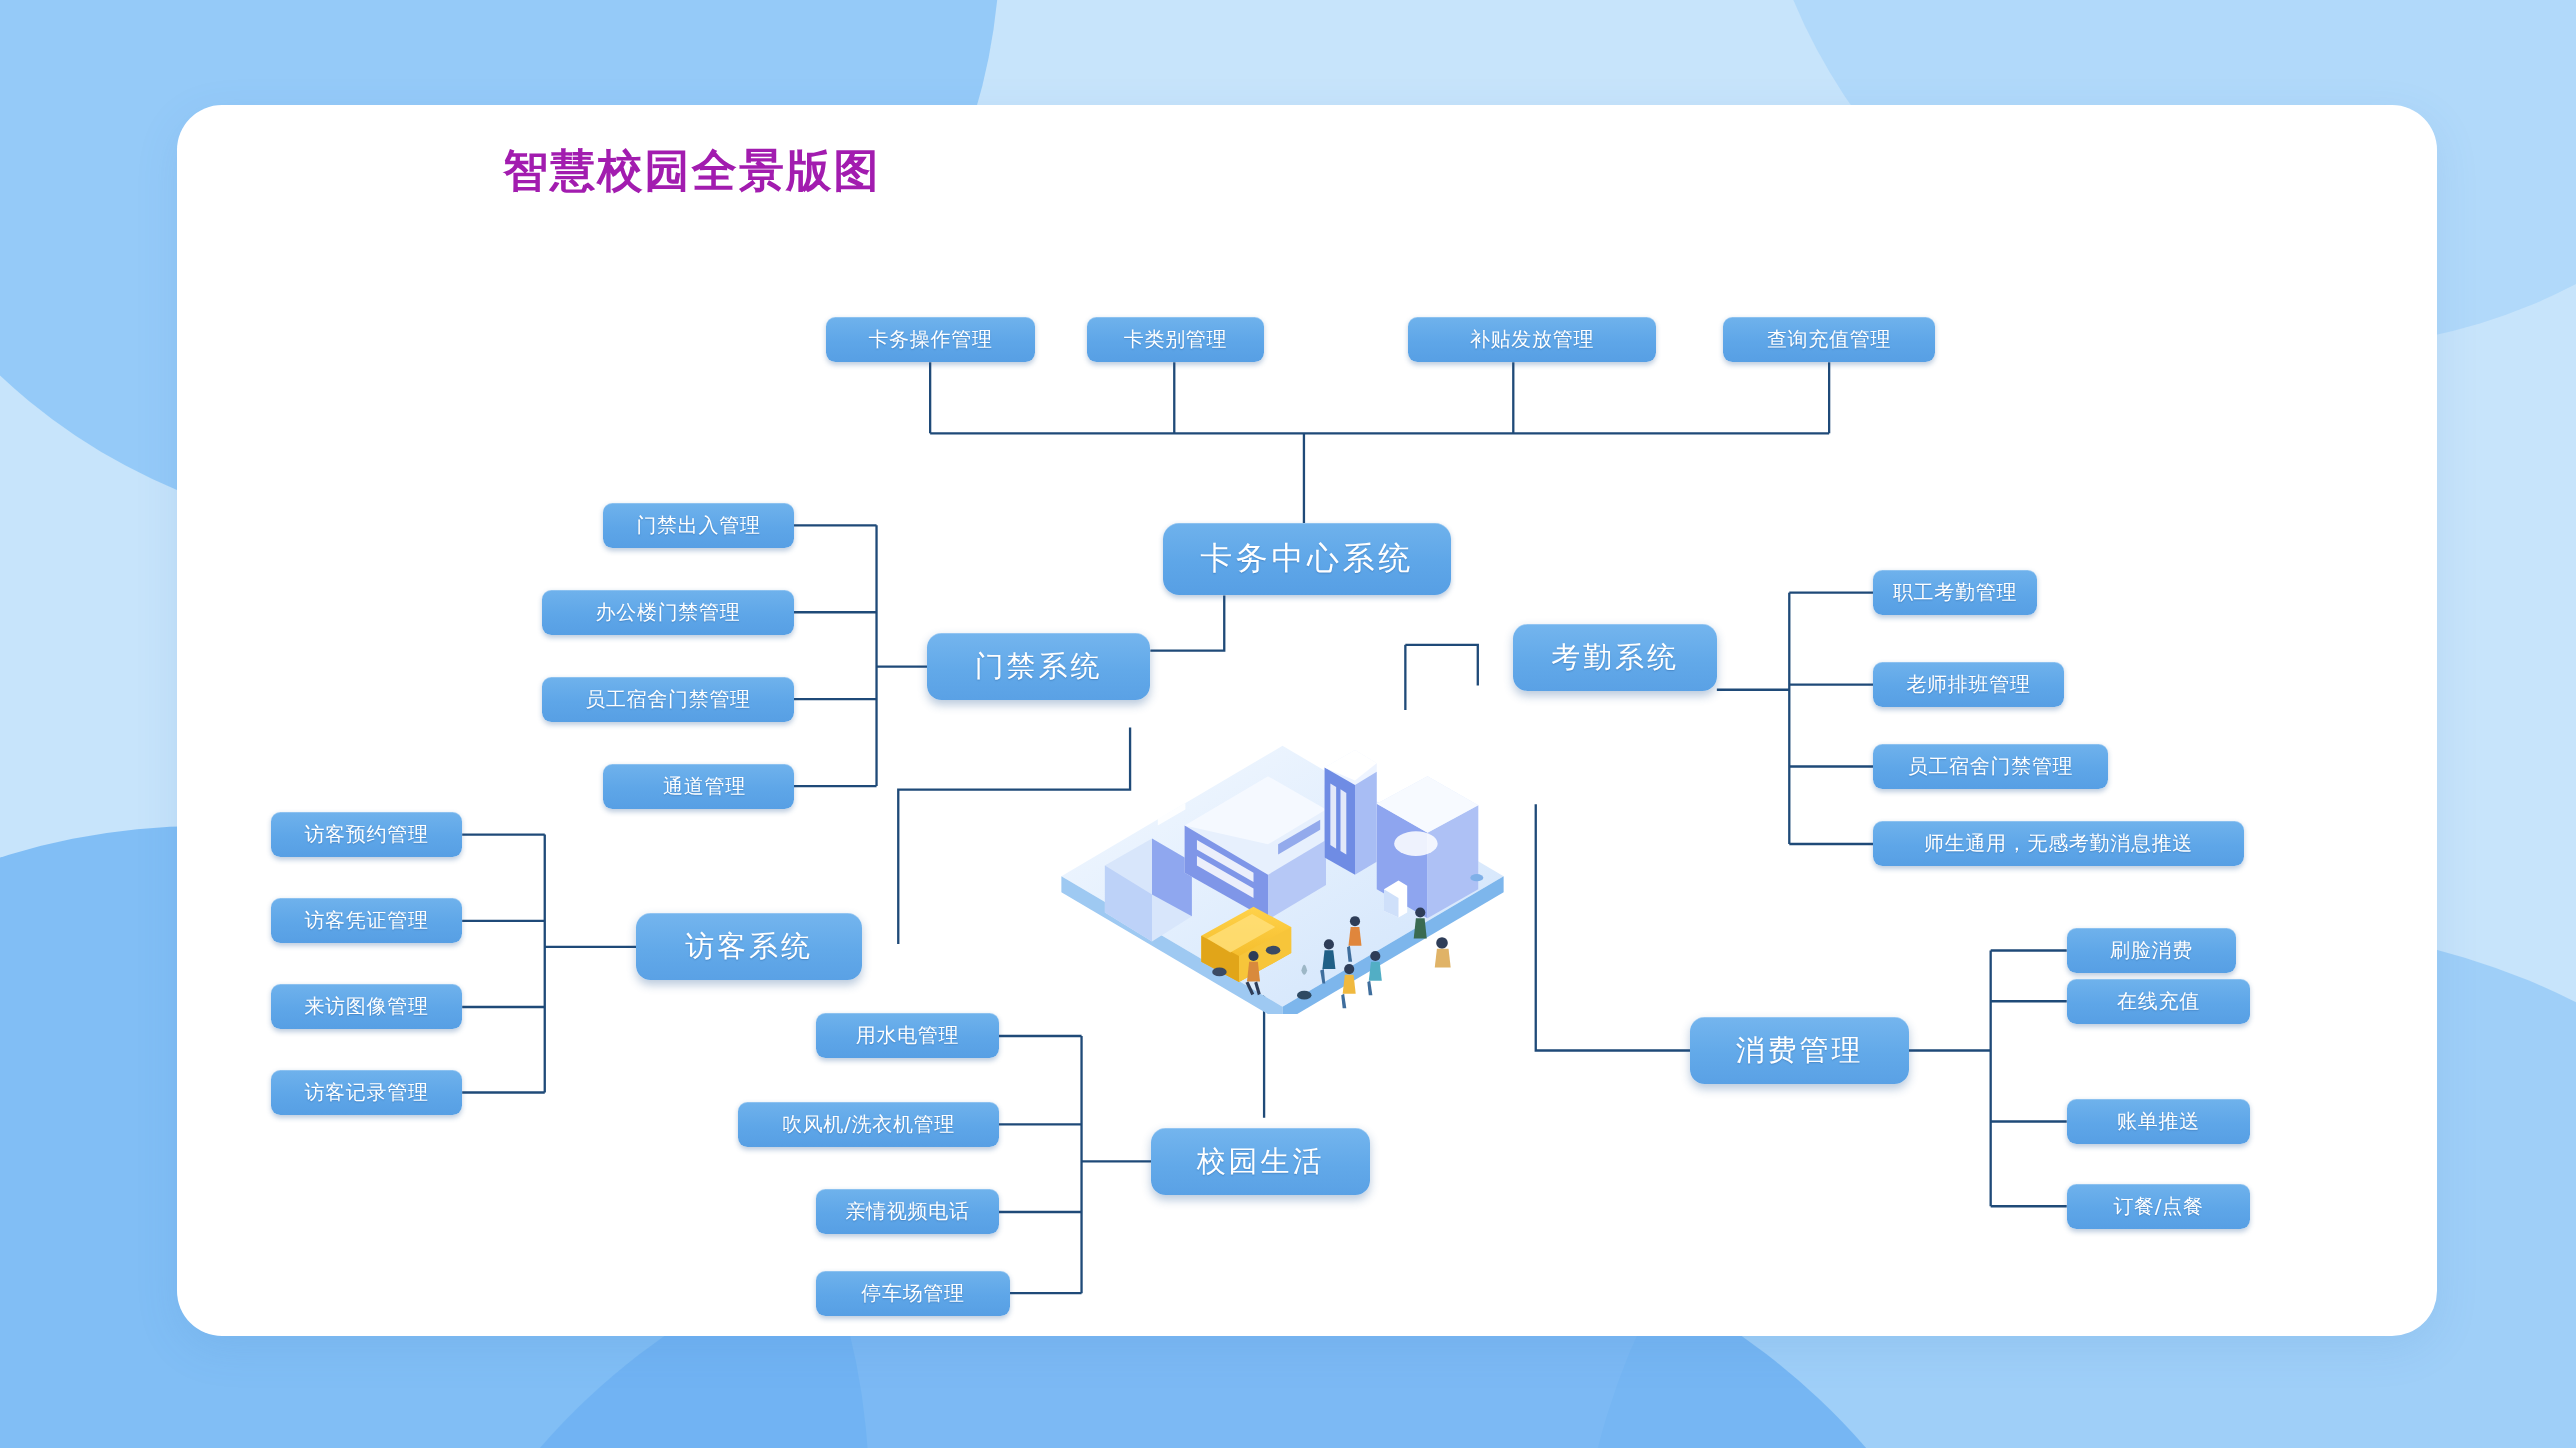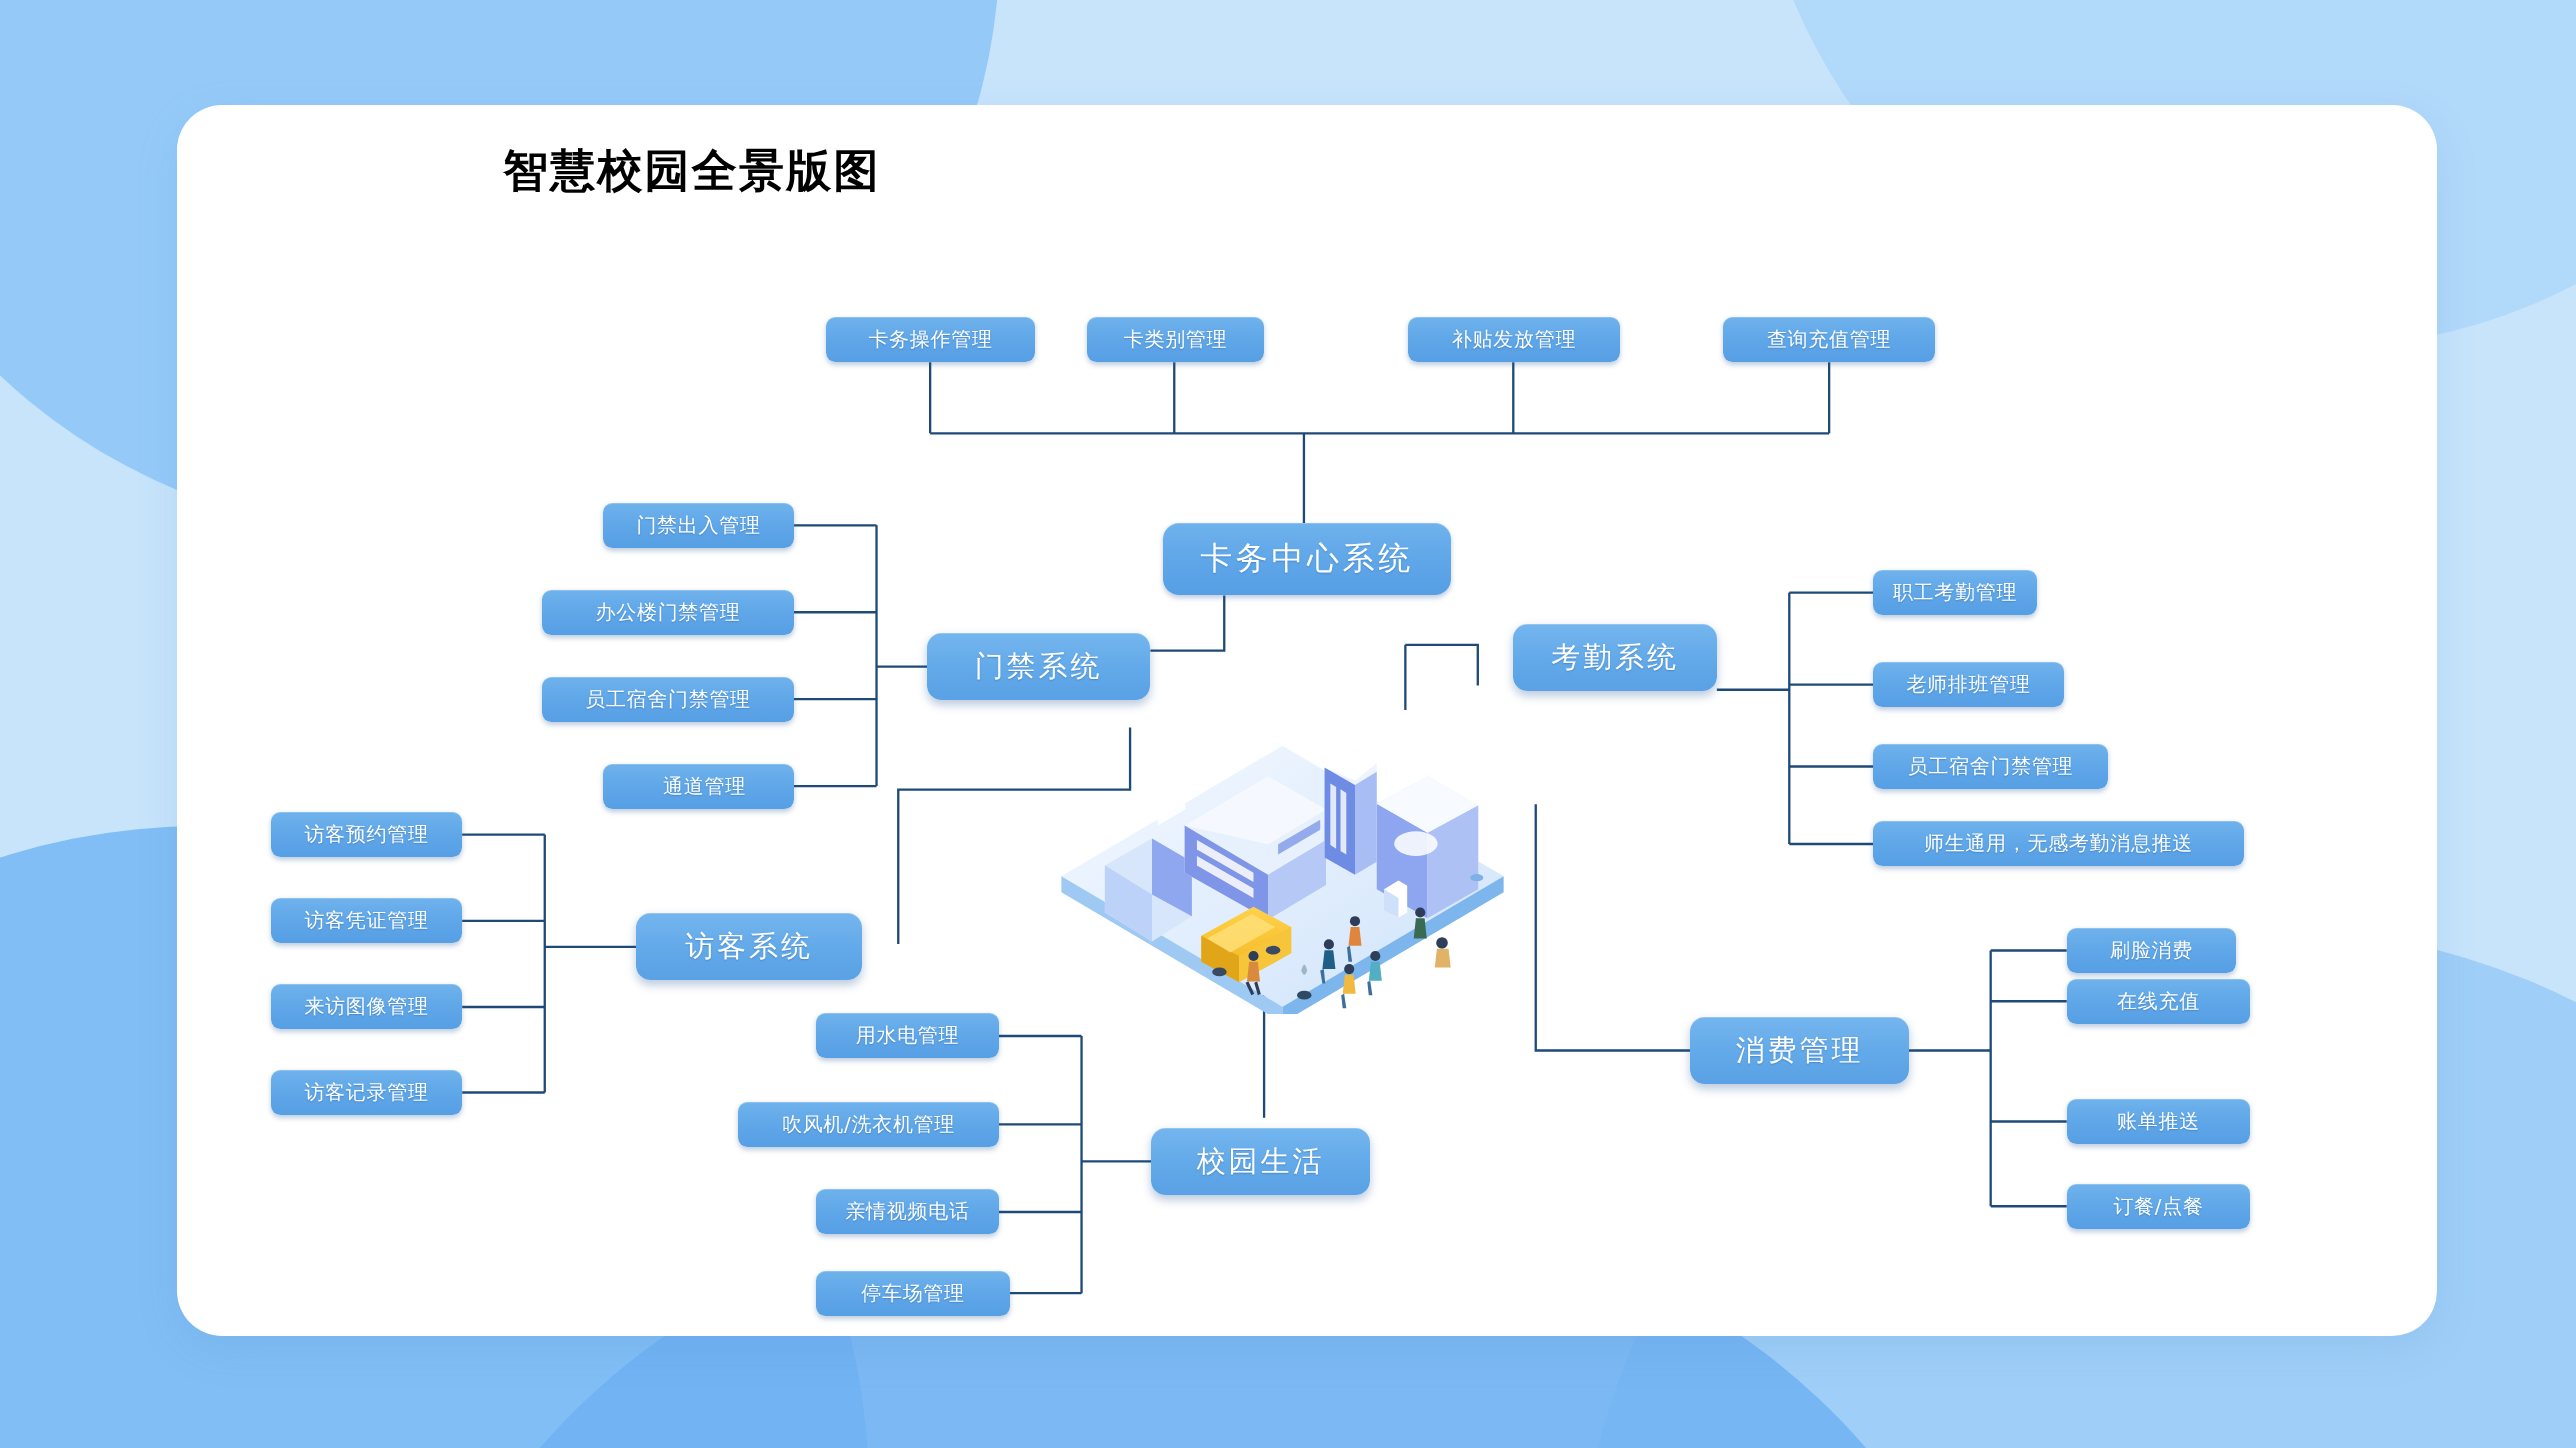--- a/index.html
+++ b/index.html
@@ -36,21 +36,21 @@
   #card{
     position:absolute;left:177px;top:105px;width:2260px;height:1231px;
     background:#fff;border-radius:45px;
     box-shadow:0 13px 43px rgba(60,120,190,.13);
     overflow:hidden;
   }
   
   #page-title{
     position:absolute;left:503px;top:141px;
     font-size:45px;letter-spacing:2.2px;
-    color:#000000;font-weight:600;
+    color:#a21caf;font-weight:600;
     font-family:"DejaVu Sans","Liberation Sans",sans-serif;
     text-shadow:0 1.4px 0 rgba(255,255,255,.5);
     white-space:nowrap;
   }
   
   #connectors{position:absolute;left:0;top:0;width:2576px;height:1449px;}
   
   .node{
     position:absolute;
     display:flex;align-items:center;justify-content:center;
@@ -272,21 +272,21 @@
     <g>
       <ellipse cx="370" cy="414" rx="10" ry="6" fill="#2f4a63"></ellipse>
       <path d="M366 380 q4 -16 8 0 q-4 12 -8 0Z" fill="#9db7c6"></path>
       <ellipse cx="608" cy="252" rx="9" ry="5" fill="#7fb0e8"></ellipse>
     </g>
   </svg>
 </div>
 
 <div class="node leaf" style="left:826px;top:317px;width:209px;">卡务操作管理</div>
 <div class="node leaf" style="left:1087px;top:317px;width:177px;">卡类别管理</div>
-<div class="node leaf" style="left:1408px;top:317px;width:212px;">补贴发放管理</div>
+<div class="node leaf" style="left:1408px;top:317px;width:248px;">补贴发放管理</div>
 <div class="node leaf" style="left:1723px;top:317px;width:212px;">查询充值管理</div>
 
 <div class="node center" style="left:1163px;top:523px;width:288px;">卡务中心系统</div>
 
 <div class="node hub" style="left:927px;top:633px;width:223px;">门禁系统</div>
 <div class="node leaf" style="left:603px;top:503px;width:191px;">门禁出入管理</div>
 <div class="node leaf" style="left:542px;top:590px;width:252px;">办公楼门禁管理</div>
 <div class="node leaf" style="left:542px;top:677px;width:252px;">员工宿舍门禁管理</div>
 <div class="node leaf" style="left:603px;top:764px;width:191px;padding-left:12px;">通道管理</div>
 

